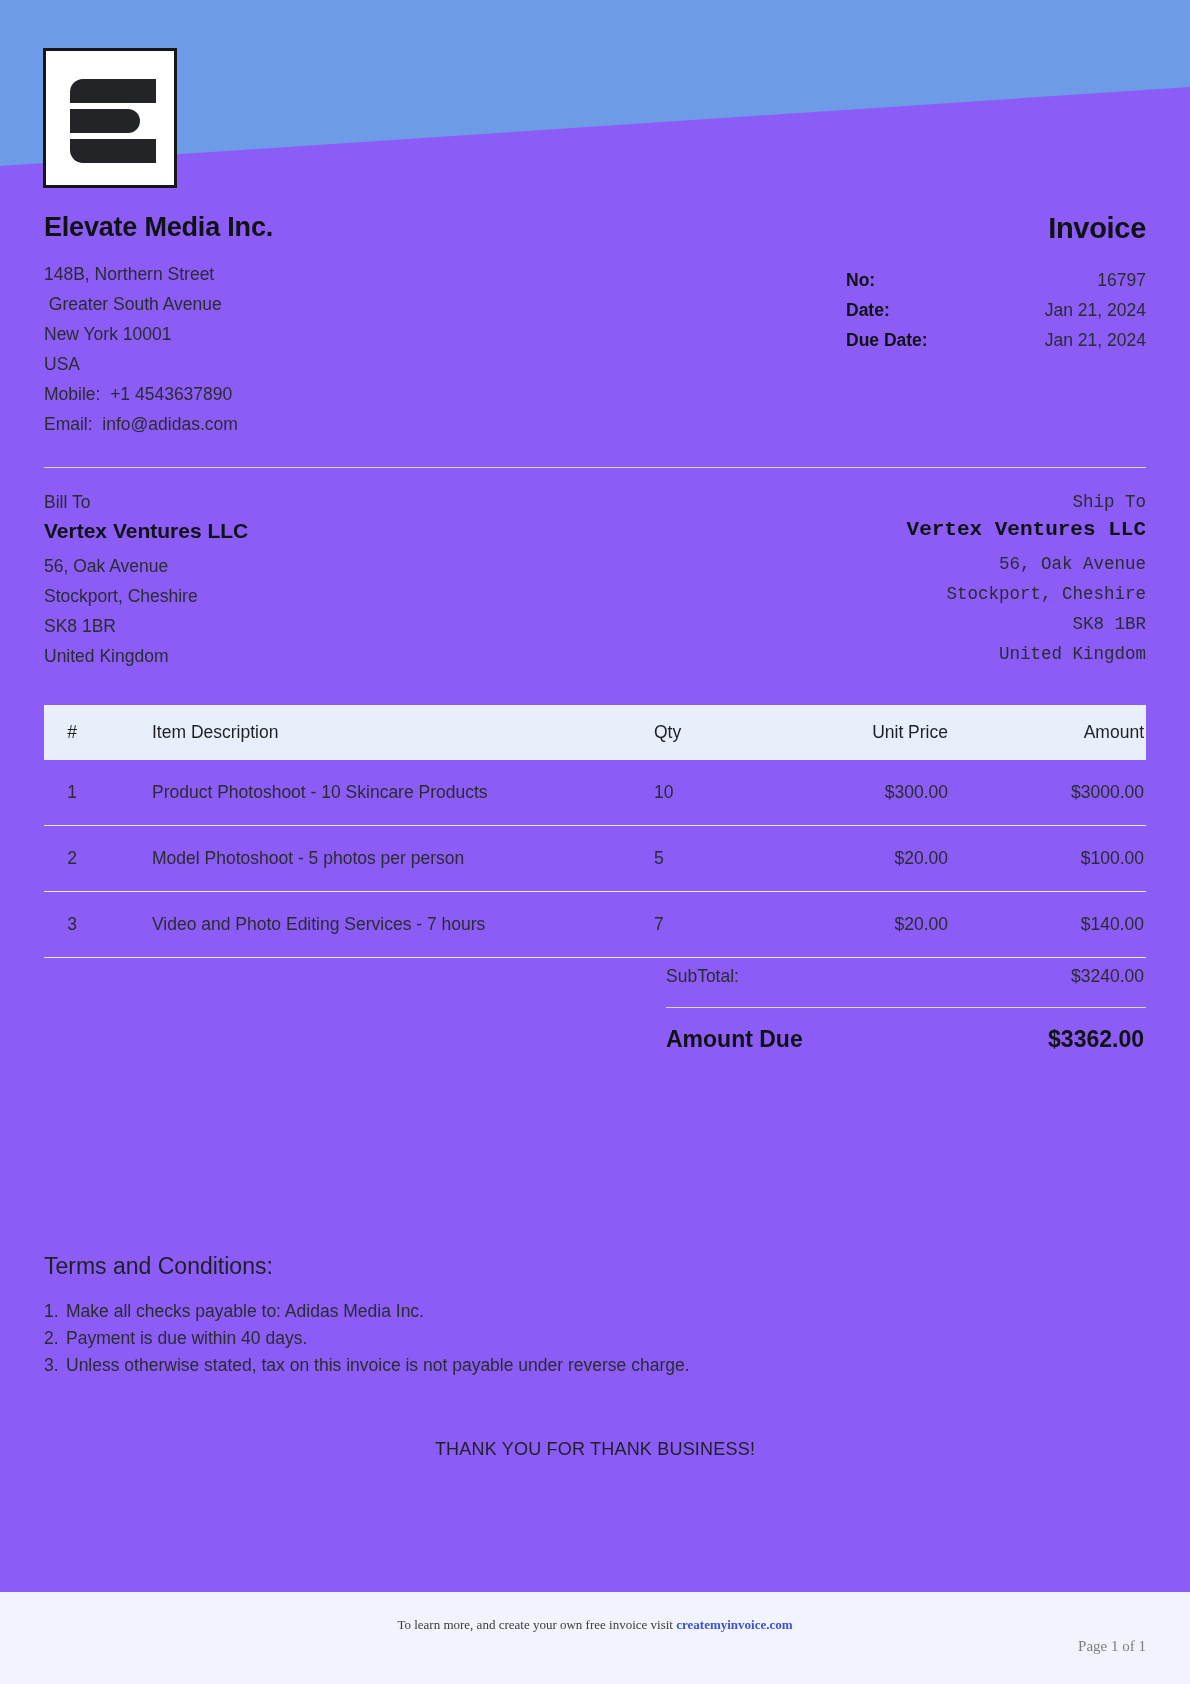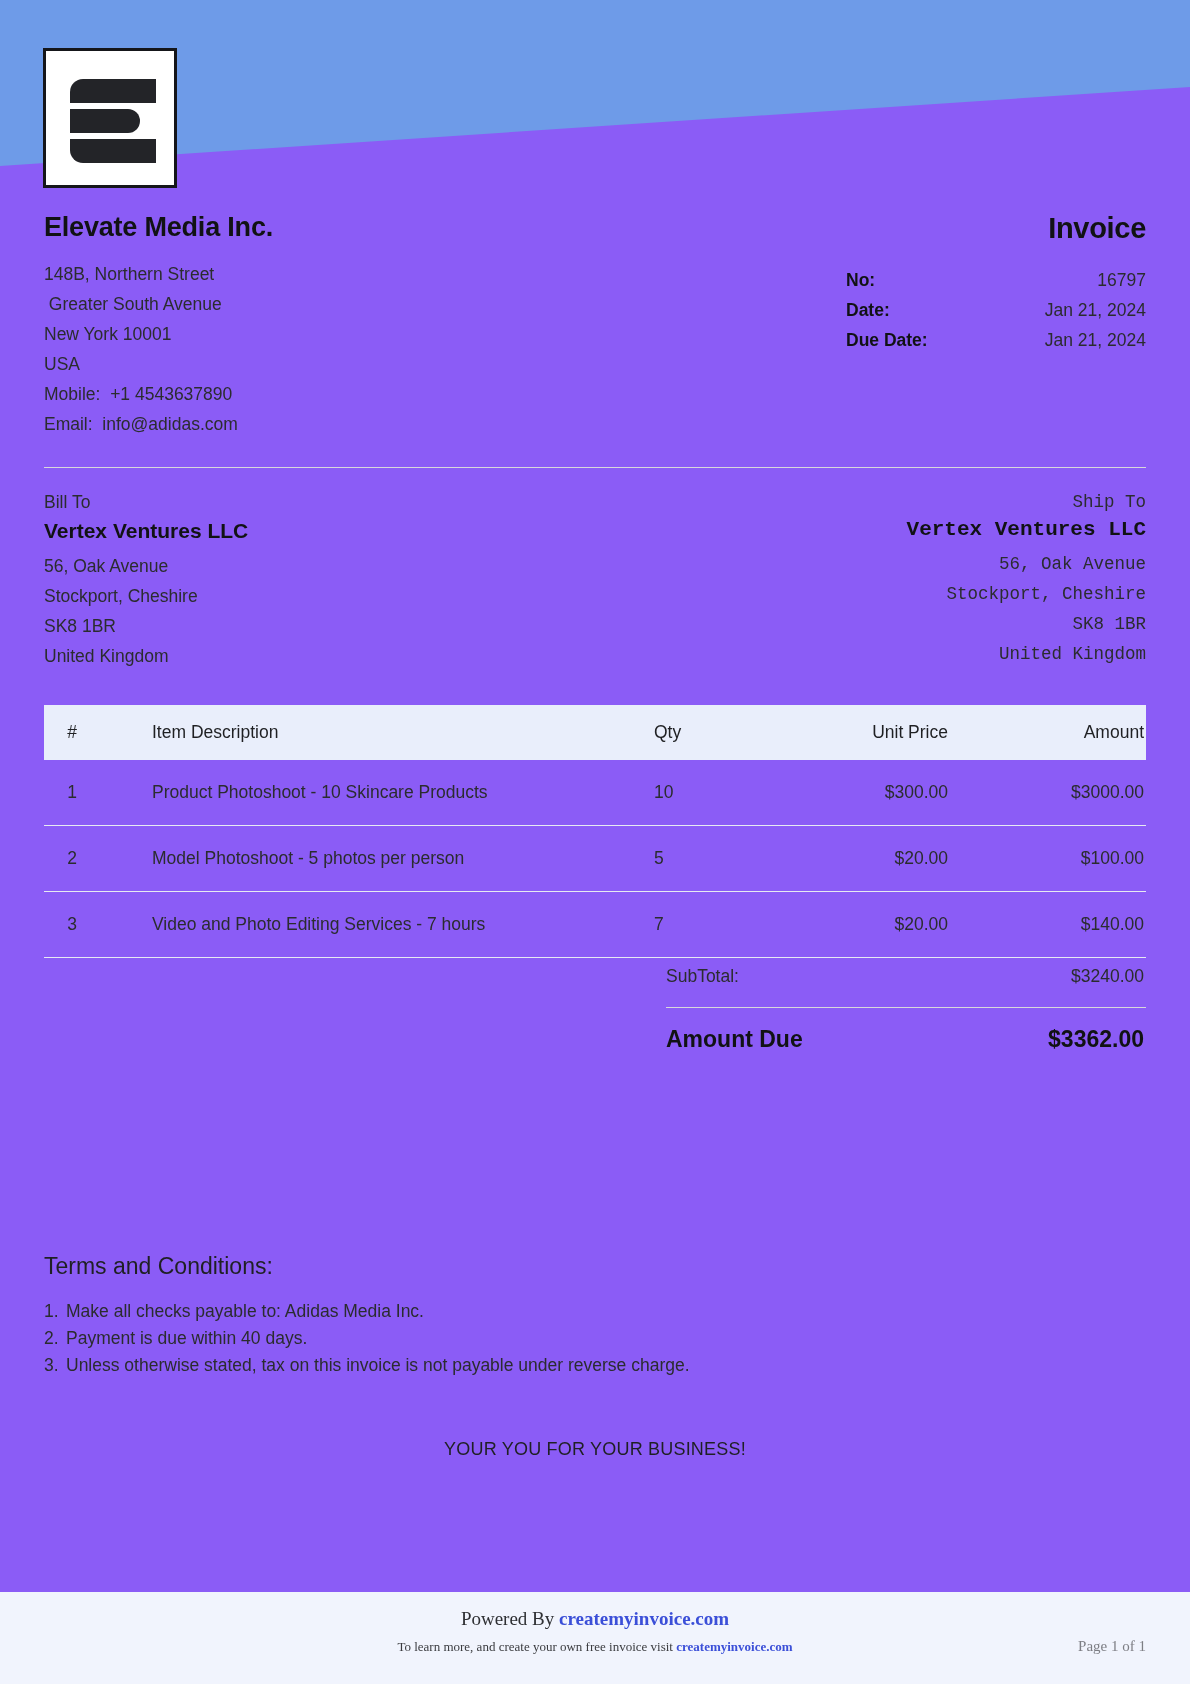--- a/index.html
+++ b/index.html
@@ -410,29 +410,26 @@
           <span class="num">2.</span>
           <span>Payment is due within 40 days.</span>
         </li>
         <li>
           <span class="num">3.</span>
           <span>Unless otherwise stated, tax on this invoice is not payable under reverse charge.</span>
         </li>
       </ul>
     </div>
 
-    <div class="thanks">YOUR YOU FOR YOUR BUSINESS!</div>
+    <div class="thanks">THANK YOU FOR THANK BUSINESS!</div>
 
   </div>
 
   <div class="footer">
     <div class="footer-center">
-      <div class="powered">
-        <span>Powered By </span><span class="brand">createmyinvoice.com</span>
-      </div>
       <div class="learn">
         <span>To learn more, and create your own free invoice visit </span><span class="brand">createmyinvoice.com</span>
       </div>
     </div>
     <div class="page-num">Page 1 of 1</div>
   </div>
 
 </div>
 
 </body></html>

